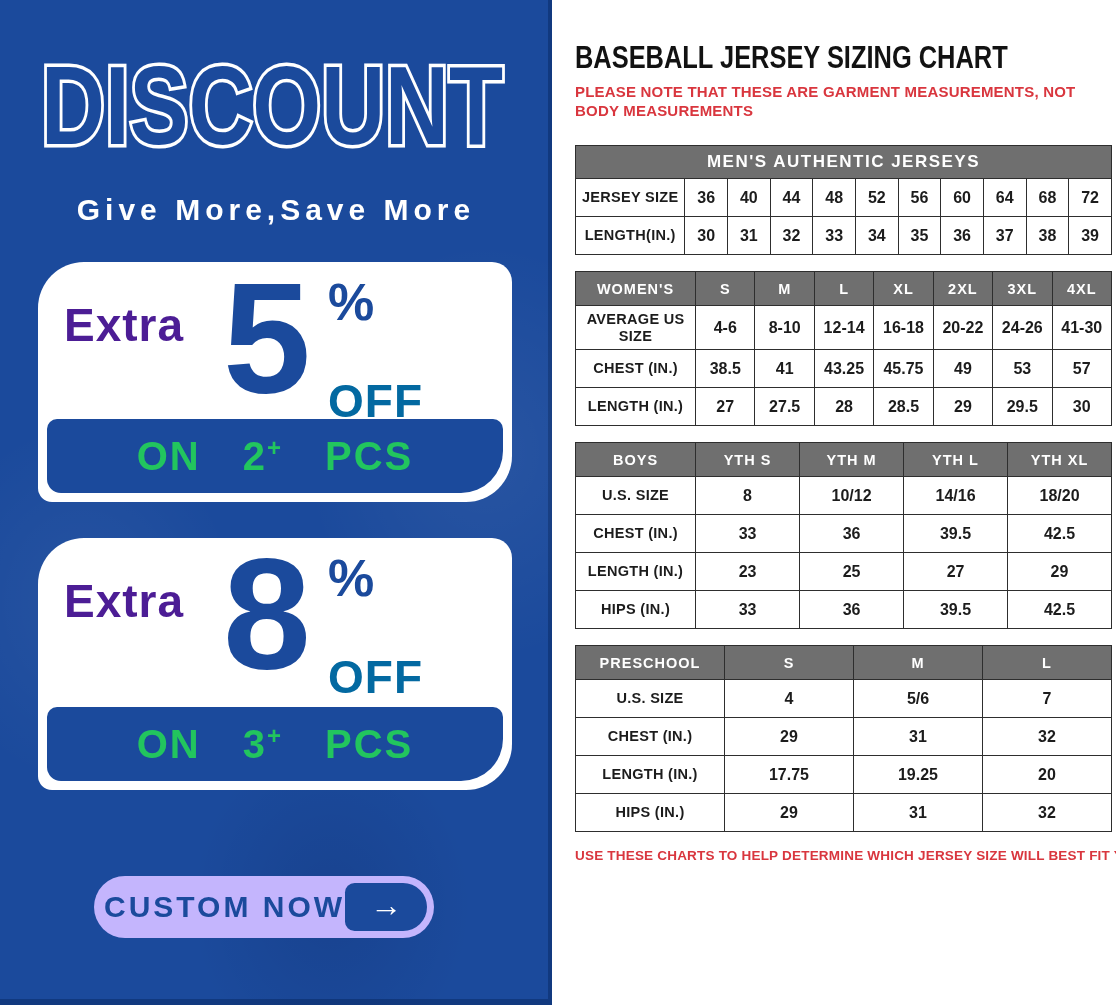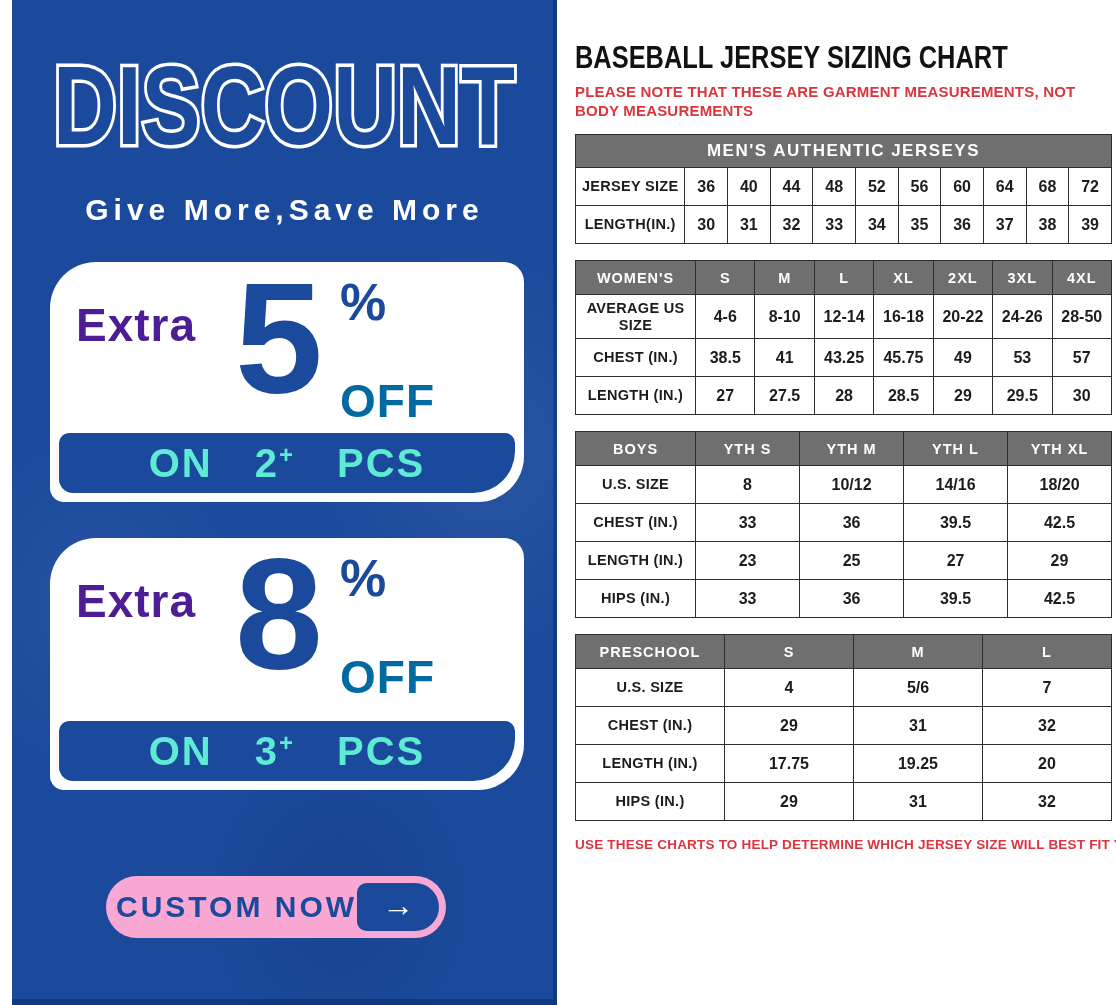--- a/index.html
+++ b/index.html
@@ -3,23 +3,24 @@
 <meta charset="utf-8">
 <style>
   html,body{margin:0;padding:0;}
   body{
     width:1116px;height:1005px;position:relative;overflow:hidden;
     background:#ffffff;font-family:"Liberation Sans",sans-serif;
   }
 
   
   .promo{
-    position:absolute;left:12px;top:0;width:545px;height:1005px;
+    position:absolute;left:0;top:0;width:545px;height:1005px;
     background:#1b4a9c;
     box-shadow:inset -4px -6px 0 #11397f;
+    padding-left:7px;
   }
   .promo::before{
     content:"";position:absolute;inset:0;
     background:
       radial-gradient(220px 260px at 15% 60%, rgba(255,255,255,0.05), transparent 70%),
       radial-gradient(260px 300px at 88% 45%, rgba(255,255,255,0.06), transparent 70%),
       radial-gradient(200px 240px at 60% 90%, rgba(0,0,30,0.10), transparent 70%);
     pointer-events:none;
   }
   .headline-svg{position:absolute;left:20px;top:28px;width:505px;height:150px;}
@@ -43,31 +44,31 @@
     position:absolute;left:185px;top:-4px;
     color:#1b4a9c;font-size:158px;font-weight:800;line-height:1;
   }
   .pct-off{
     position:absolute;left:290px;top:14px;height:148px;
     display:flex;flex-direction:column;justify-content:space-between;align-items:flex-start;
   }
   .pct{color:#1b4a9c;font-size:52px;font-weight:800;line-height:1;}
   .off{color:#0369a1;font-size:46px;font-weight:800;line-height:1;letter-spacing:1px;}
   .offer-foot{
-    position:absolute;left:9px;right:9px;bottom:9px;height:60px;
+    position:absolute;left:9px;right:9px;bottom:9px;height:74px;
     background:#1b4a9c;border-radius:10px 10px 42px 14px;
     display:flex;align-items:center;justify-content:center;gap:42px;
-    color:#5eead4;font-size:40px;font-weight:800;letter-spacing:2px;
+    color:#22c55e;font-size:40px;font-weight:800;letter-spacing:2px;
   }
   .qty{position:relative;}
   .qty sup{font-size:24px;font-weight:800;vertical-align:top;line-height:1;position:relative;top:2px;}
 
   .cta{
     position:absolute;left:94px;top:876px;width:340px;height:62px;
-    background:#f9a8d4;border-radius:32px;display:flex;align-items:center;
+    background:#c4b5fd;border-radius:32px;display:flex;align-items:center;
     padding:0;box-sizing:border-box;cursor:pointer;
   }
   .cta-label{
     flex:1;text-align:center;color:#1b4a9c;font-size:30px;font-weight:800;letter-spacing:3px;
     padding-left:10px;white-space:nowrap;
   }
   .cta-arrow-box{
     width:86px;height:48px;margin:7px 7px 7px 0;background:#1b4a9c;
     border-radius:10px 25px 25px 10px;display:flex;align-items:center;justify-content:center;
   }
@@ -75,21 +76,21 @@
 
   
   .sizing{
     position:absolute;left:575px;top:0;width:537px;padding-top:42px;
   }
   .sizing h1{
     margin:0 0 7px 0;color:#121212;font-size:31px;font-weight:800;line-height:1.05;
     letter-spacing:0px;transform:scaleX(0.82);transform-origin:left;white-space:nowrap;
   }
   .note{
-    margin:0 0 13px 0;max-width:522px;
+    margin:0 0 24px 0;max-width:522px;
     color:#d9363e;font-size:15px;font-weight:700;line-height:1.32;letter-spacing:0.2px;
   }
   .footnote{
     margin:9px 0 0 0;color:#d9363e;font-size:13.5px;font-weight:700;
     letter-spacing:0.2px;white-space:nowrap;
   }
 
   table.t{
     border-collapse:collapse;table-layout:fixed;width:100%;
     margin:0 0 16px 0;background:#ffffff;
@@ -242,21 +243,21 @@
           <th>4XL</th>
         </tr>
         <tr>
           <th class="lbl">AVERAGE US SIZE</th>
           <td>4-6</td>
           <td>8-10</td>
           <td>12-14</td>
           <td>16-18</td>
           <td>20-22</td>
           <td>24-26</td>
-          <td>28-50</td>
+          <td>41-30</td>
         </tr>
         <tr>
           <th class="lbl">CHEST (IN.)</th>
           <td>38.5</td>
           <td>41</td>
           <td>43.25</td>
           <td>45.75</td>
           <td>49</td>
           <td>53</td>
           <td>57</td>

